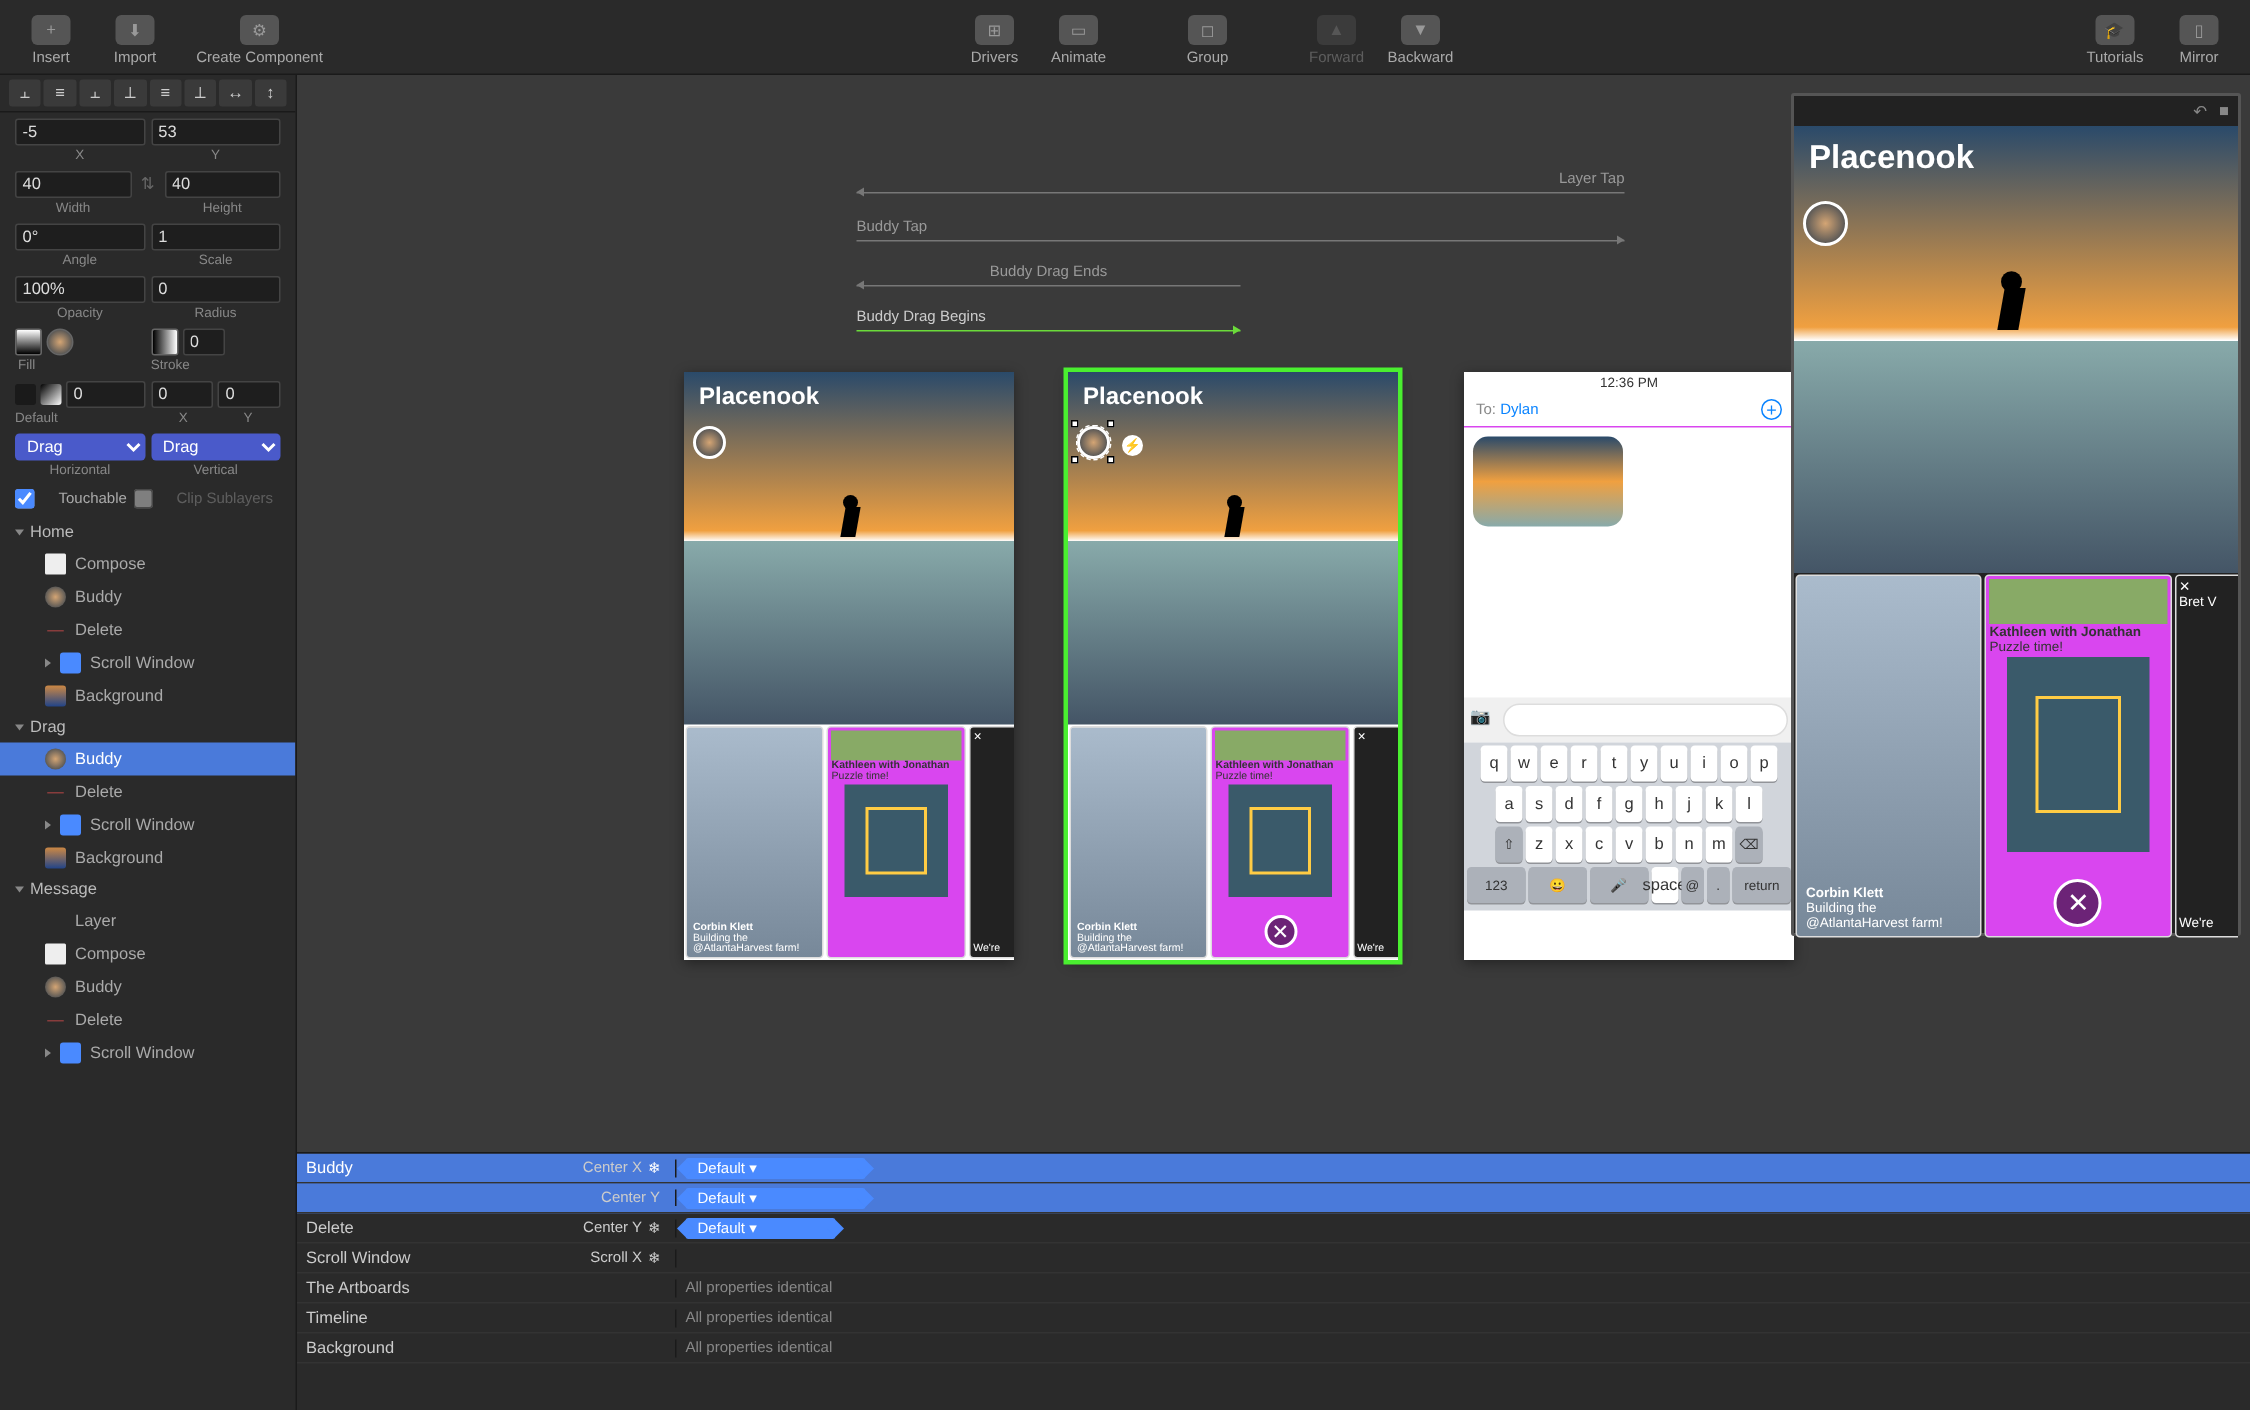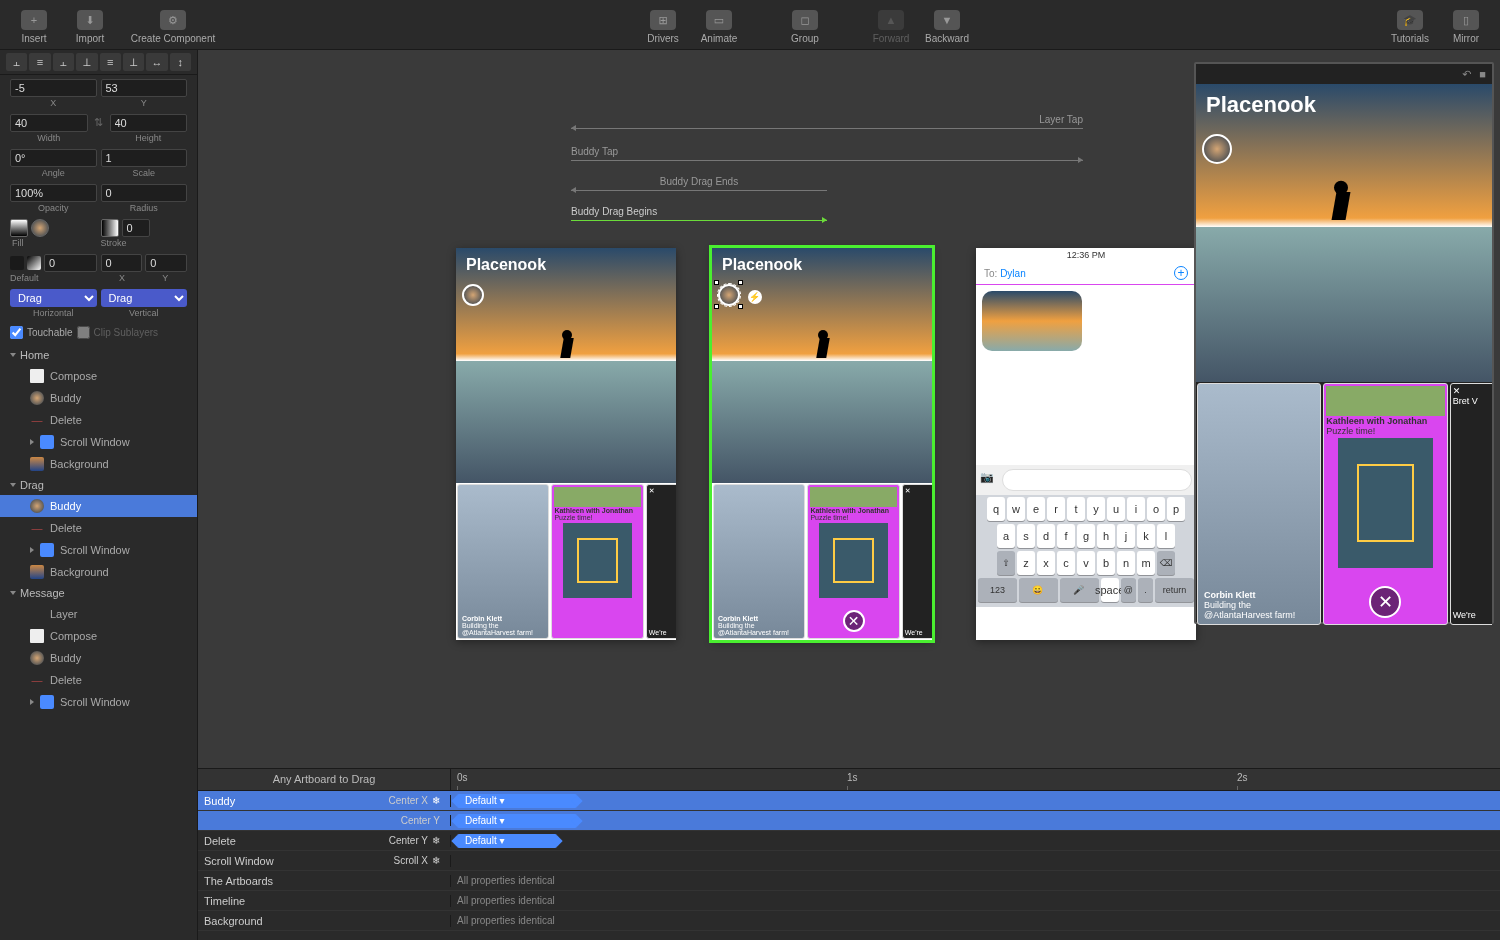--- a/index.html
+++ b/index.html
@@ -25,21 +25,21 @@
 .props { padding: 4px 10px; }
 .prow { display: flex; gap: 4px; margin-bottom: 2px; }
 .pfield { flex: 1; }
 .pinput { width: 100%; background: #1e1e1e; border: 1px solid #444; color: #ddd; padding: 2px 4px; height: 18px; font-size: 11px; border-radius: 2px; }
 .plabel { font-size: 9px; color: #888; text-align: center; display: block; margin-top: 1px; margin-bottom: 4px; }
 .swatch { width: 18px; height: 18px; border-radius: 9px; border: 1px solid #666; }
 .swatch.fill { background: linear-gradient(to bottom,#fff,#000); border-radius:2px;}
 .swatch.media { background: radial-gradient(circle,#d4a574,#2a3a4a); }
 .swatch.stroke { background: linear-gradient(to right,#000,#fff); }
 .dropdown { width: 100%; background: #4a5aca; color: #fff; border: none; height: 18px; font-size: 11px; border-radius: 3px; padding: 0 4px; }
-.check { display: flex; align-items: center; gap: 4px; color: #aaa; font-size: 10px; }
+.check { display: flex; align-items: center; gap: 16px; color: #aaa; font-size: 10px; }
 .check input { accent-color: #4a8aff; }
 
 .layers { flex: 1; overflow-y: auto; }
 .ghead { padding: 4px 10px; color: #bbb; font-size: 11px; display:flex; align-items:center; gap:4px; }
 .litem { padding: 4px 10px 4px 30px; display: flex; align-items: center; gap: 6px; color: #aaa; cursor: pointer; }
 .litem.sel { background: #4a7ada; color: #fff; }
 .licon { width: 14px; height: 14px; border-radius: 2px; display:flex; align-items:center; justify-content:center; }
 .licon.compose { background: #eee; border-radius: 1px; }
 .licon.avatar { background: radial-gradient(circle,#d4a574,#2a3a4a); border-radius: 50%; }
 .licon.folder { background: #4a8aff; }
@@ -486,28 +486,20 @@
               </div>
             <div class="ab-card c2" style="font-size:9px"><div style="height:30px;background:#8a6"></div><b>Kathleen with Jonathan</b><br><span>Puzzle time!</span><div class="ab-puzzle" style="height:55%"></div><div class="ab-close" style="width:32px;height:32px;font-size:18px">✕</div></div>
             <div class="ab-card c3" style="color:#fff;font-size:9px;overflow:hidden">✕<br><span>Bret V</span><div style="position:absolute;bottom:4px">We're</div></div>
           </div>
         </div>
       </div>
 
     </div>
 
     <div class="timeline">
-      <div class="tl-head">
-        <div class="th-left">Any Artboard to Drag</div>
-        <div class="th-right">
-          <span class="th-tick" style="left:6px">0s</span>
-          <span class="th-tick" style="left:396px">1s</span>
-          <span class="th-tick" style="left:786px">2s</span>
-        </div>
-      </div>
       <div class="tl-rows" id="tlrows">
           <div class="tl-row sel">
             <div class="tl-left">
               <span class="tl-name">Buddy</span>
               <span class="tl-prop">Center X</span>
               <span class="tl-icon">❄</span>
             </div>
             <div class="tl-right">
               <div class="tl-bar" style="width:120px">Default ▾</div>
             </div>

